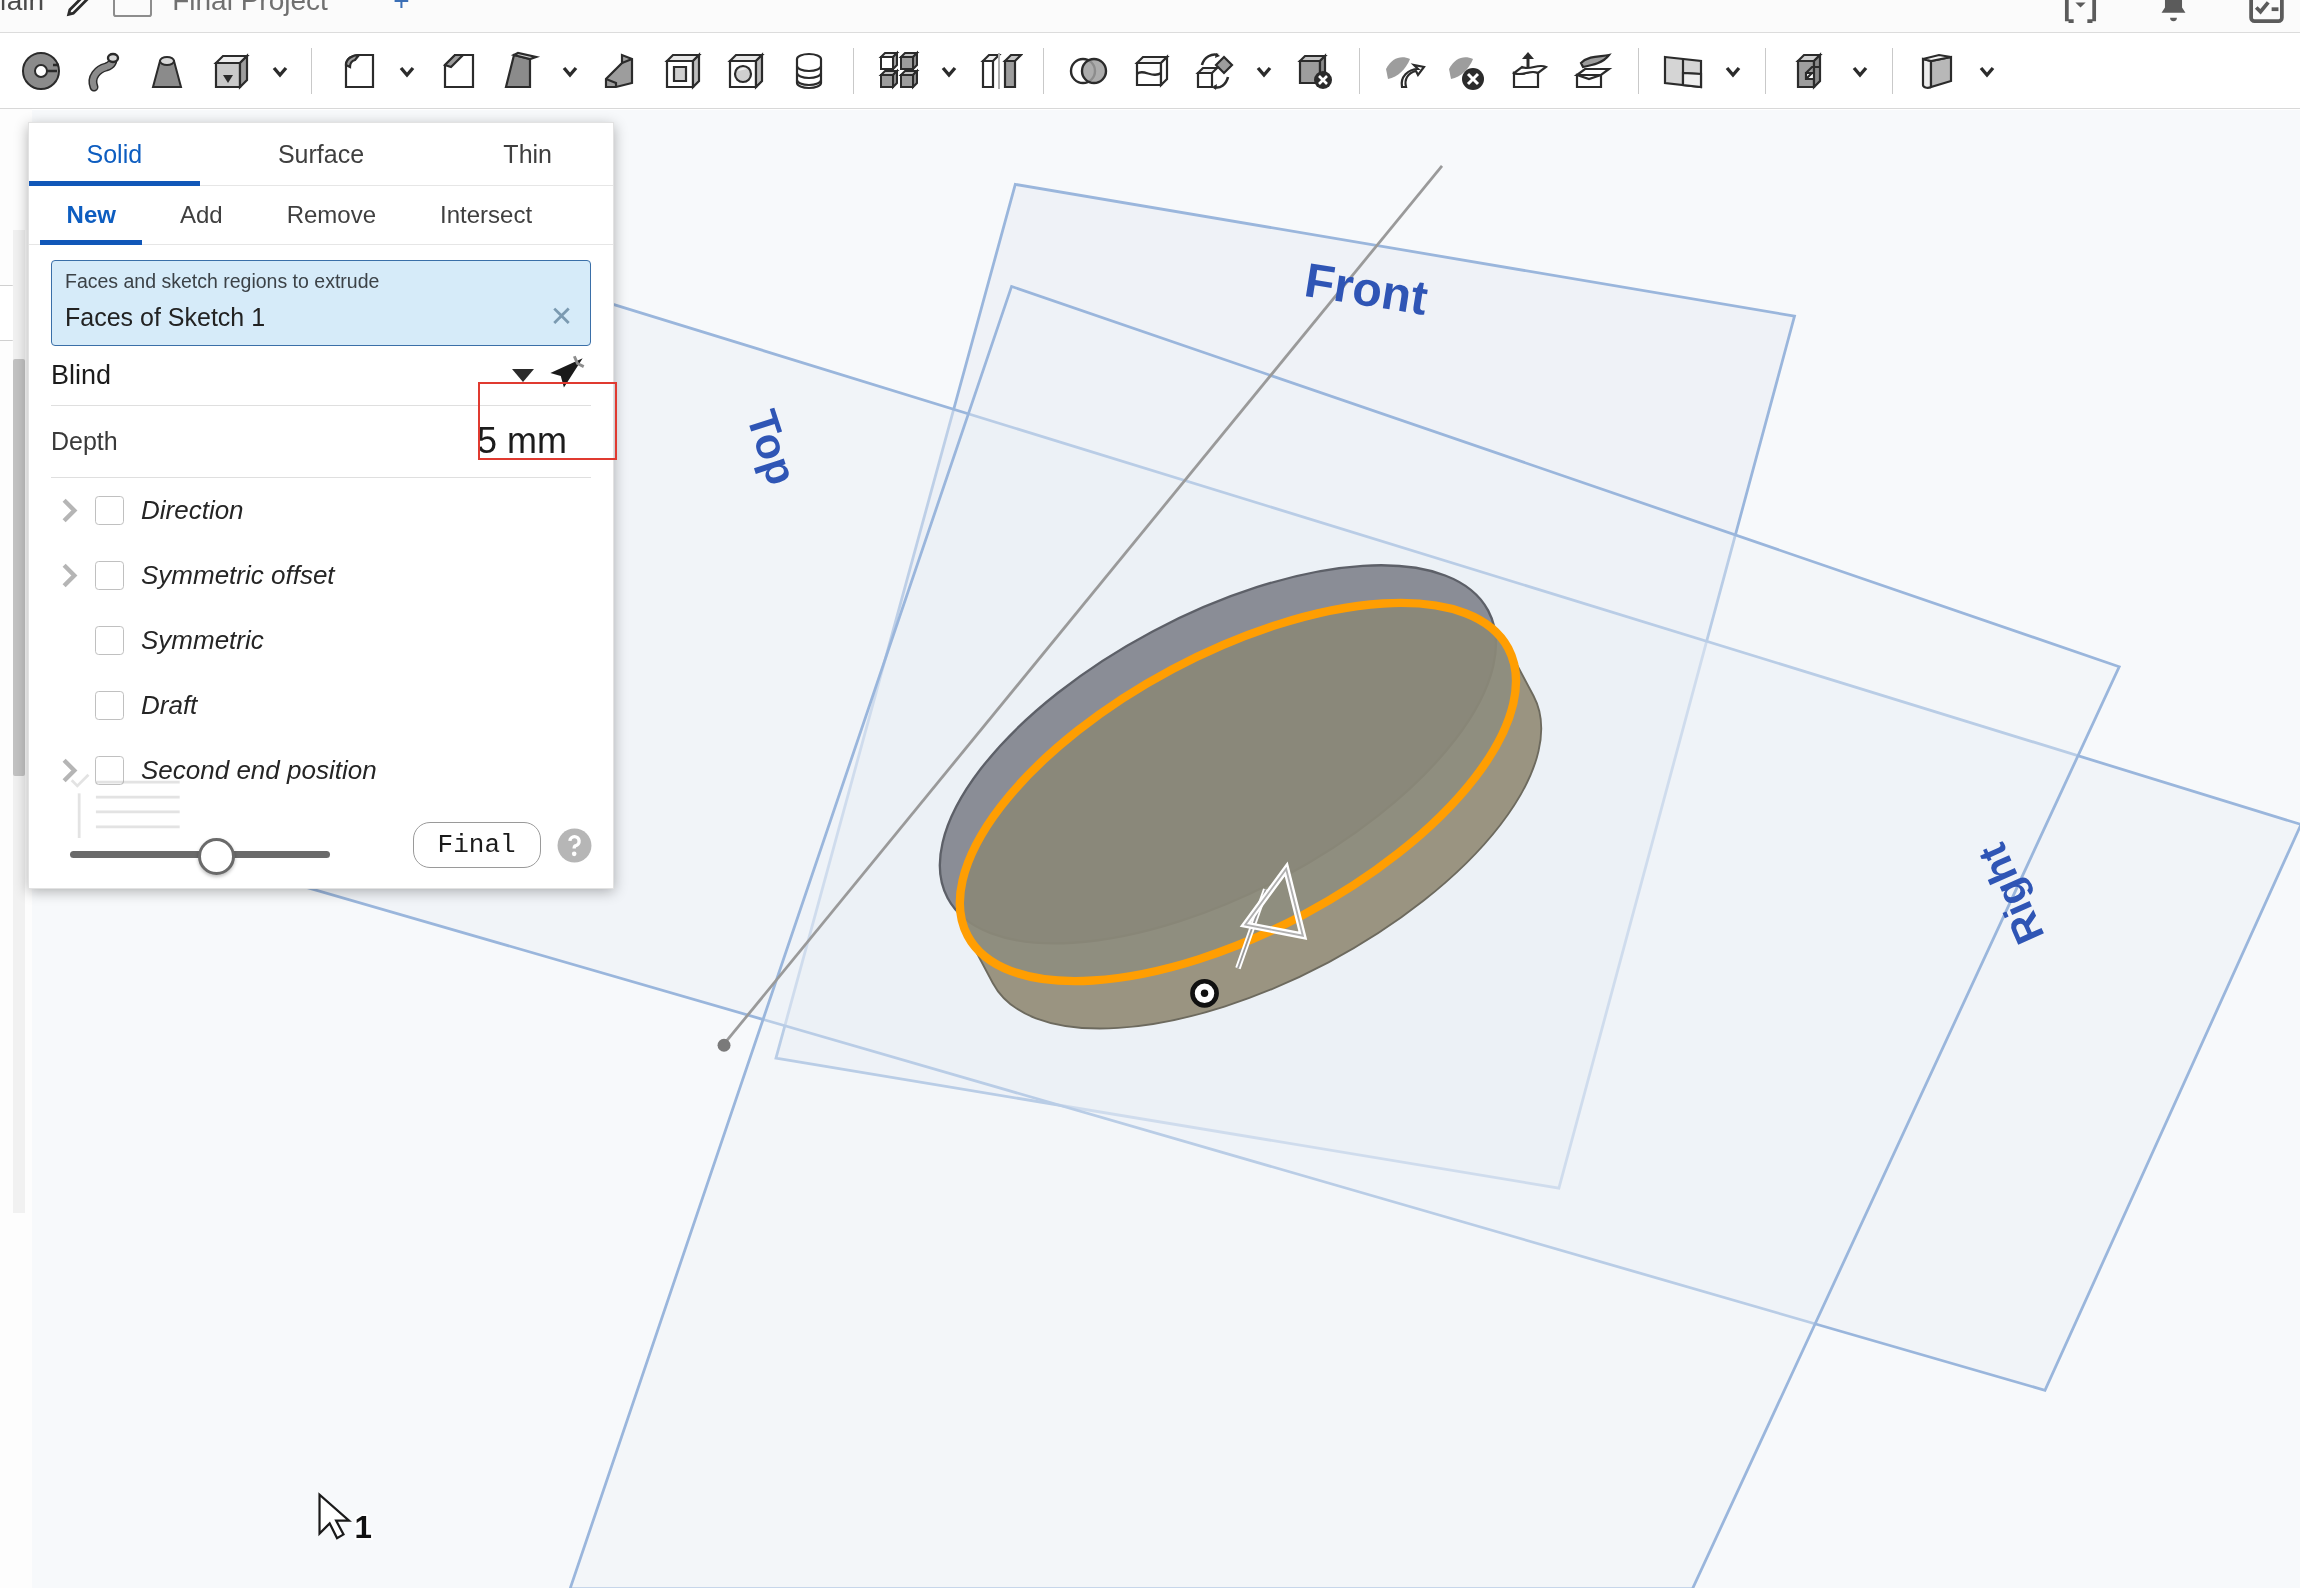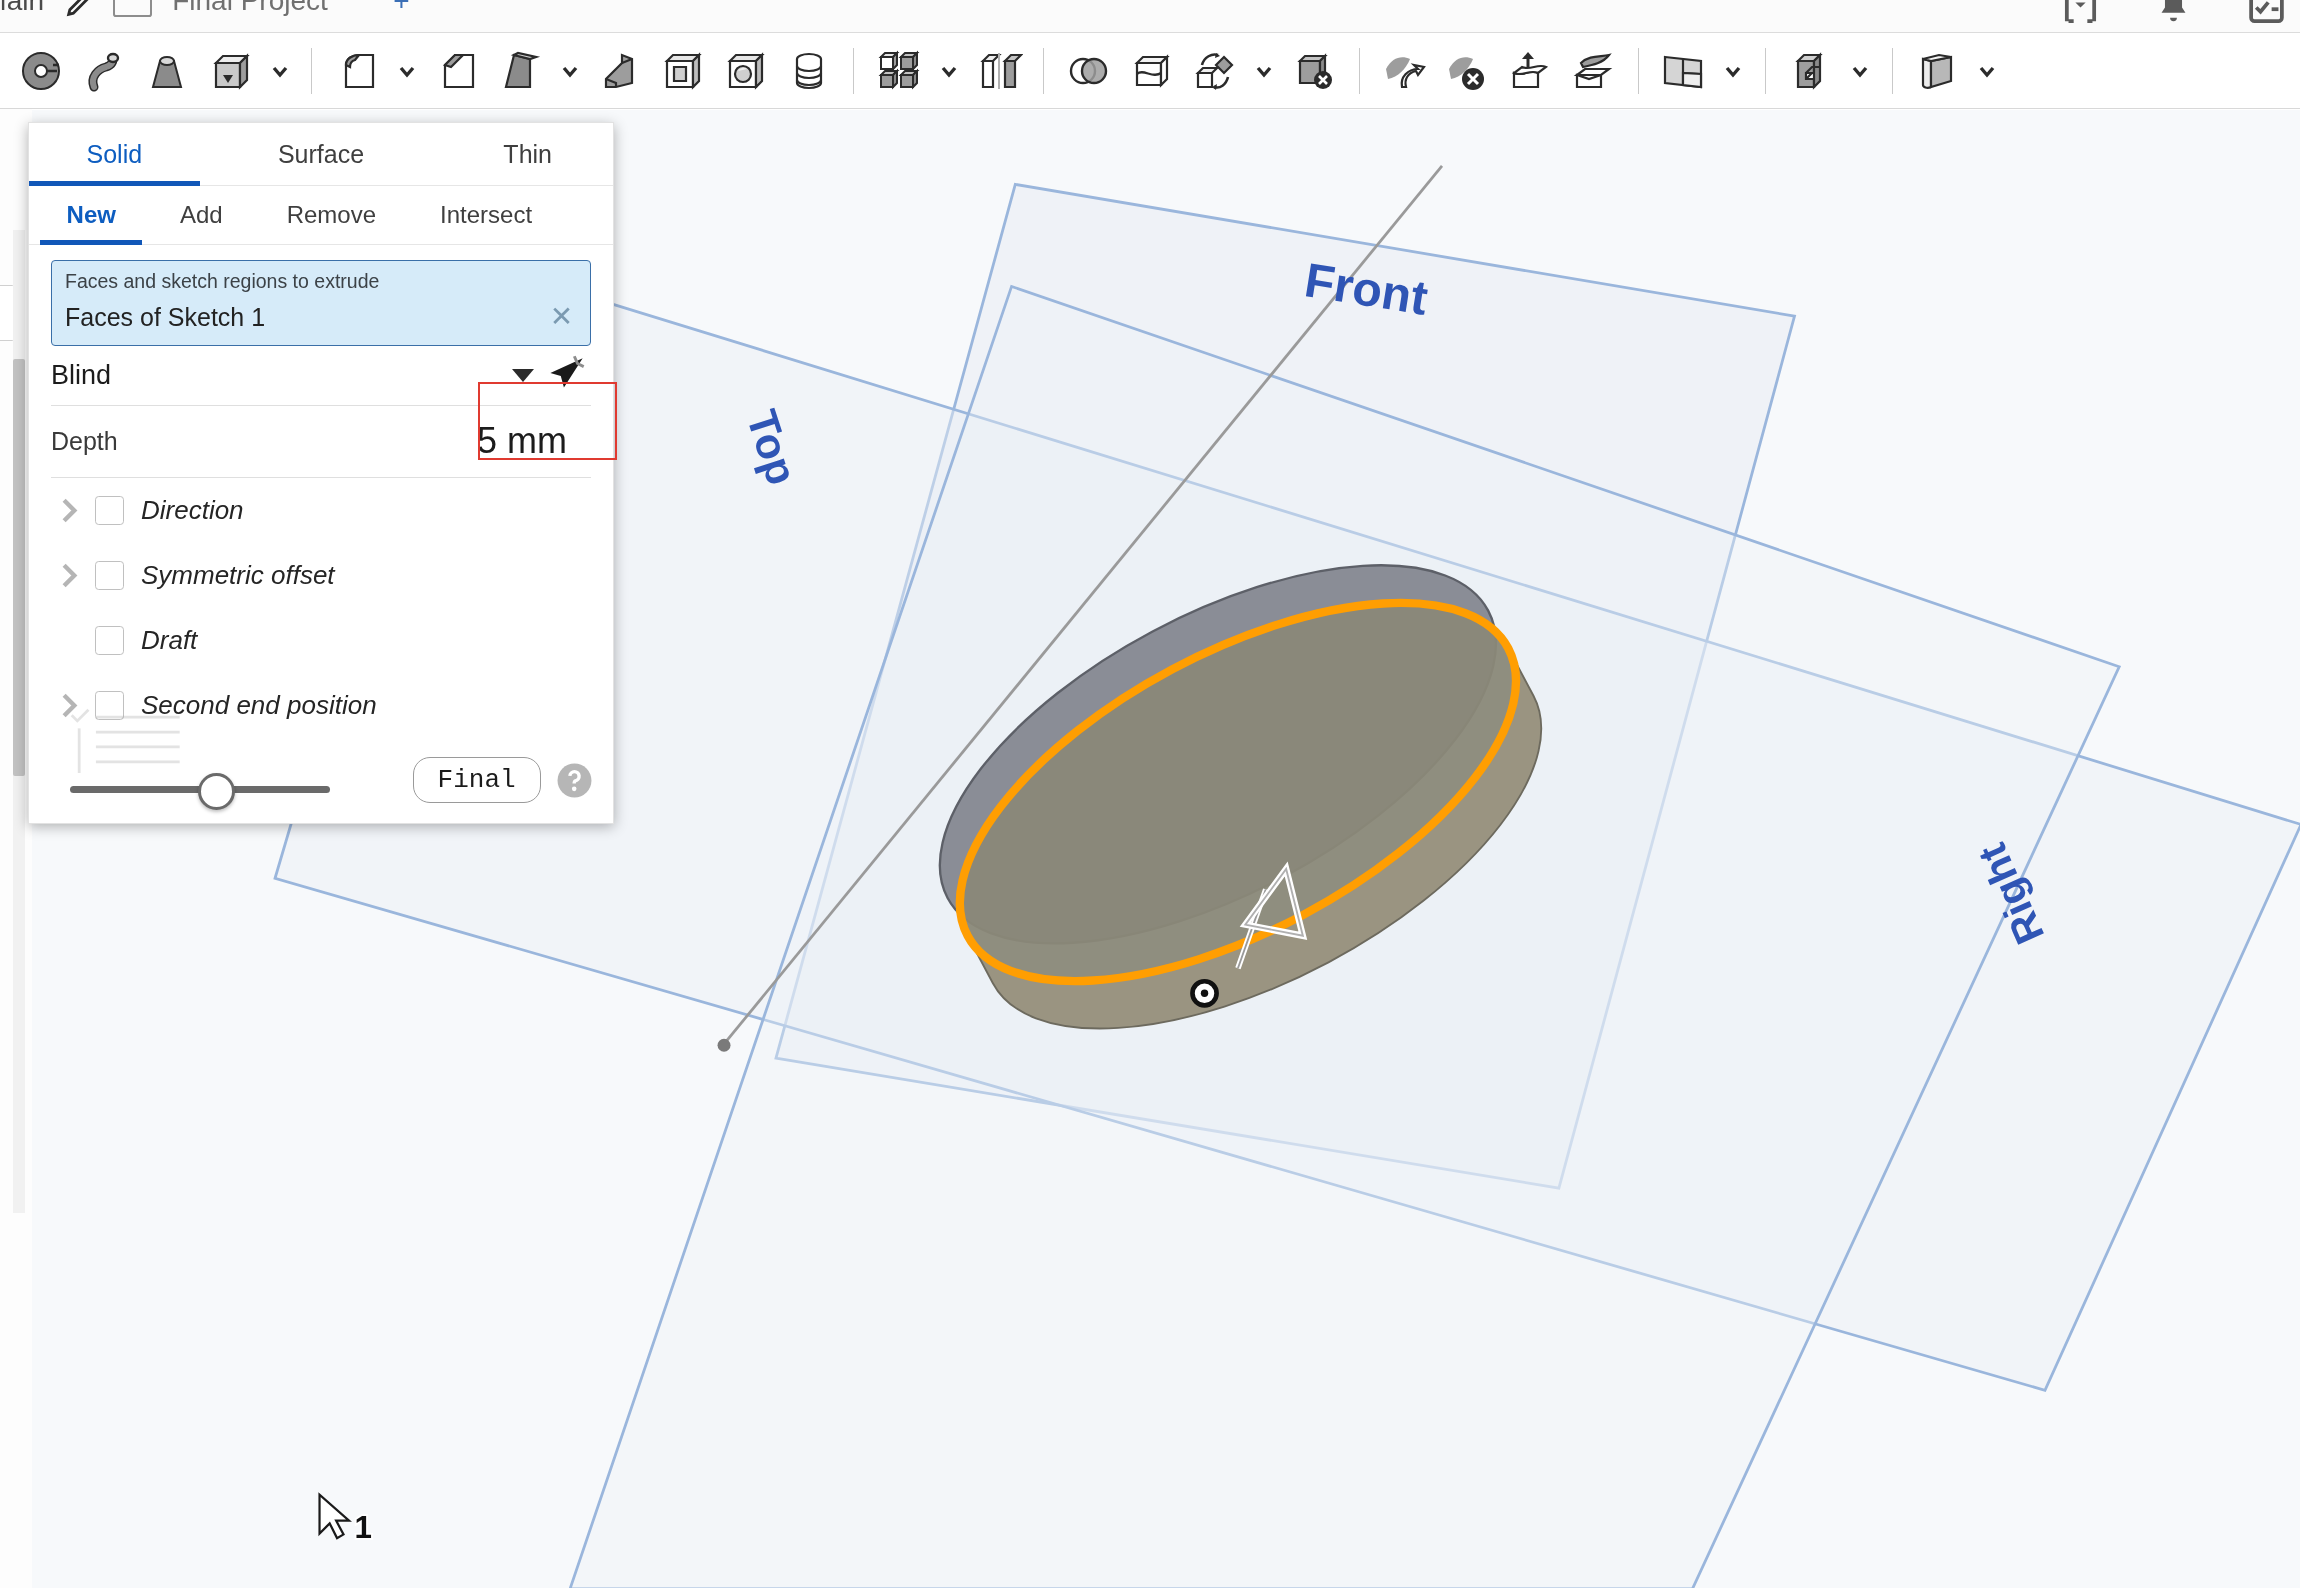--- a/index.html
+++ b/index.html
@@ -641,20 +641,25 @@
       <div class="opt-row">
         <span class="opt-chevron">
           <svg viewBox="0 0 24 24" fill="none" stroke="#b5b5b5" stroke-width="3">
               <path d="M9 5 L16 12 L9 19"></path>
             </svg>
         </span>
         <span class="opt-check"></span>
         <span class="opt-label">Symmetric offset</span>
       </div>
 
+      <div class="opt-row">
+        <span class="opt-chevron spacer"></span>
+        <span class="opt-check"></span>
+        <span class="opt-label">Symmetric</span>
+      </div>
 
       <div class="opt-row">
         <span class="opt-chevron spacer"></span>
         <span class="opt-check"></span>
         <span class="opt-label">Draft</span>
       </div>
 
       <div class="opt-row">
         <span class="opt-chevron">
           <svg viewBox="0 0 24 24" fill="none" stroke="#b5b5b5" stroke-width="3">

